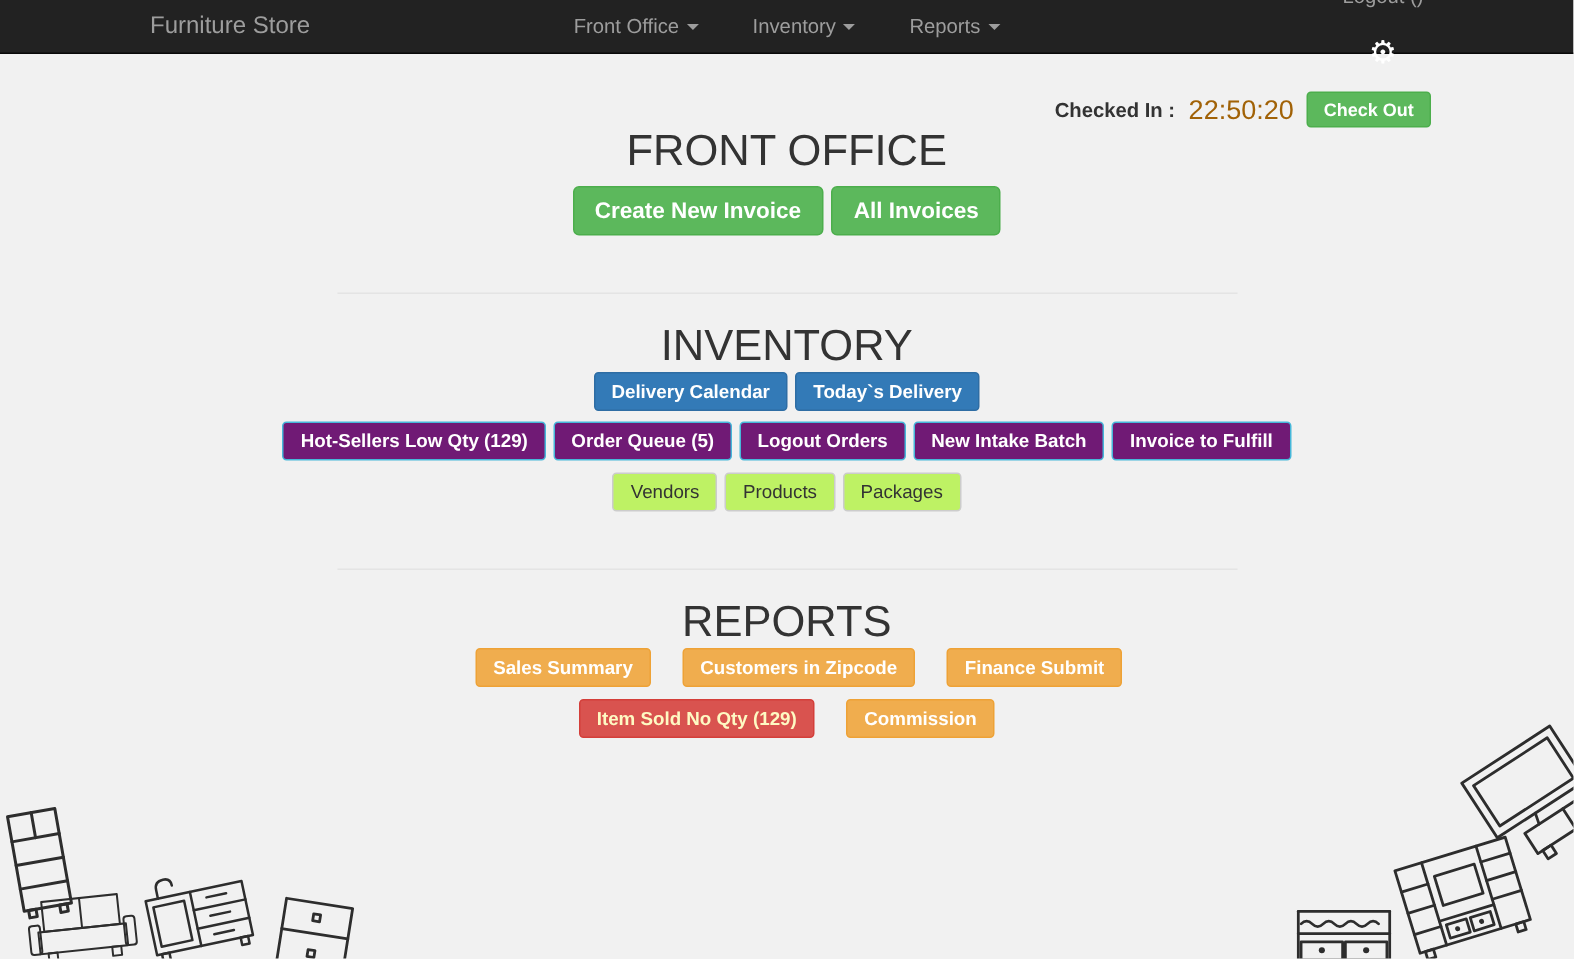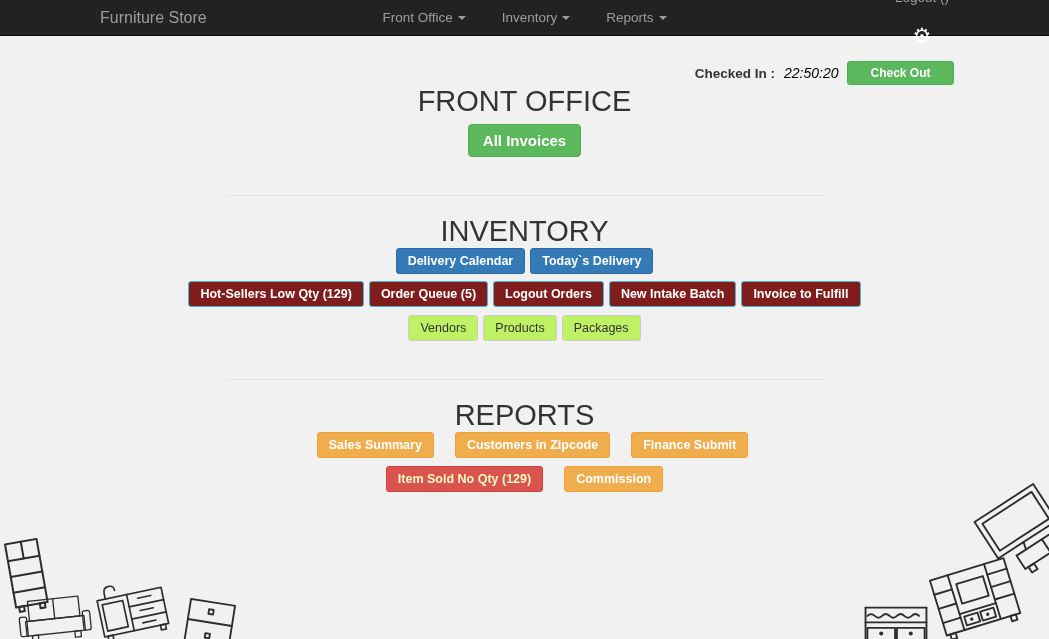--- a/index.html
+++ b/index.html
@@ -77,21 +77,21 @@
     z-index: 2;
   }
   .checkin-row {
     margin-top: 25px;
     display: flex;
     justify-content: flex-end;
     align-items: center;
     gap: 9px;
   }
   .checkin-label { font-weight: bold; font-size: 13.5px; color: #333; }
-  .checkin-time  { font-size: 14px; color: #000000; font-style: italic; }
+  .checkin-time  { font-size: 18px; color: #a16207; }
 
   h1.section-title {
     font-size: 29px;
     font-weight: 400;
     color: #333;
     text-align: center;
     line-height: 33px;
     margin: 0;
   }
   .title-front-office { margin-top: 8px; }
@@ -117,27 +117,27 @@
     font-weight: bold;
   }
   .btn-sm {
     font-size: 12.5px;
     padding: 5px 11px;
     border-radius: 3px;
     font-weight: bold;
   }
   .btn-xs {
     font-size: 12px;
-    padding: 4px 22px;
+    padding: 4px 10px;
     border-radius: 3px;
     font-weight: bold;
   }
   .btn-success { background: #5cb85c; border-color: #4cae4c; color: #fff; }
   .btn-primary { background: #337ab7; border-color: #2e6da4; color: #fff; text-align: center; }
-  .btn-info    { background: #7f1d1d; border-color: #46b8da; color: #fff; }
+  .btn-info    { background: #701a75; border-color: #46b8da; color: #fff; }
   .btn-warning { background: #f0ad4e; border-color: #eea236; color: #fff; margin-left: 16px; }
   .btn-danger  { background: #d9534f; border-color: #d43f3a; color: #fef9c3; }
   .btn-plain   { background: #bef264; border-color: #cccccc; color: #333; font-weight: normal; }
 
   hr.divider {
     width: 600px;
     border: 0;
     border-top: 1px solid #e4e4e4;
     margin: 38px auto 19px auto;
   }
@@ -192,20 +192,21 @@
 <div class="container">
 
   <div class="checkin-row">
     <span class="checkin-label">Checked In :</span>
     <span class="checkin-time">22:50:20</span>
     <button class="btn btn-xs btn-success">Check Out</button>
   </div>
 
   <h1 class="section-title title-front-office">FRONT OFFICE</h1>
   <div class="btn-row row-front">
+    <button class="btn btn-default-size btn-success">Create New Invoice</button>
     <button class="btn btn-default-size btn-success">All Invoices</button>
   </div>
 
   <hr class="divider">
 
   <h1 class="section-title title-gap-sm">INVENTORY</h1>
   <div class="btn-row">
     <button class="btn btn-sm btn-primary">Delivery Calendar</button>
     <button class="btn btn-sm btn-primary">Today`s Delivery</button>
   </div>

